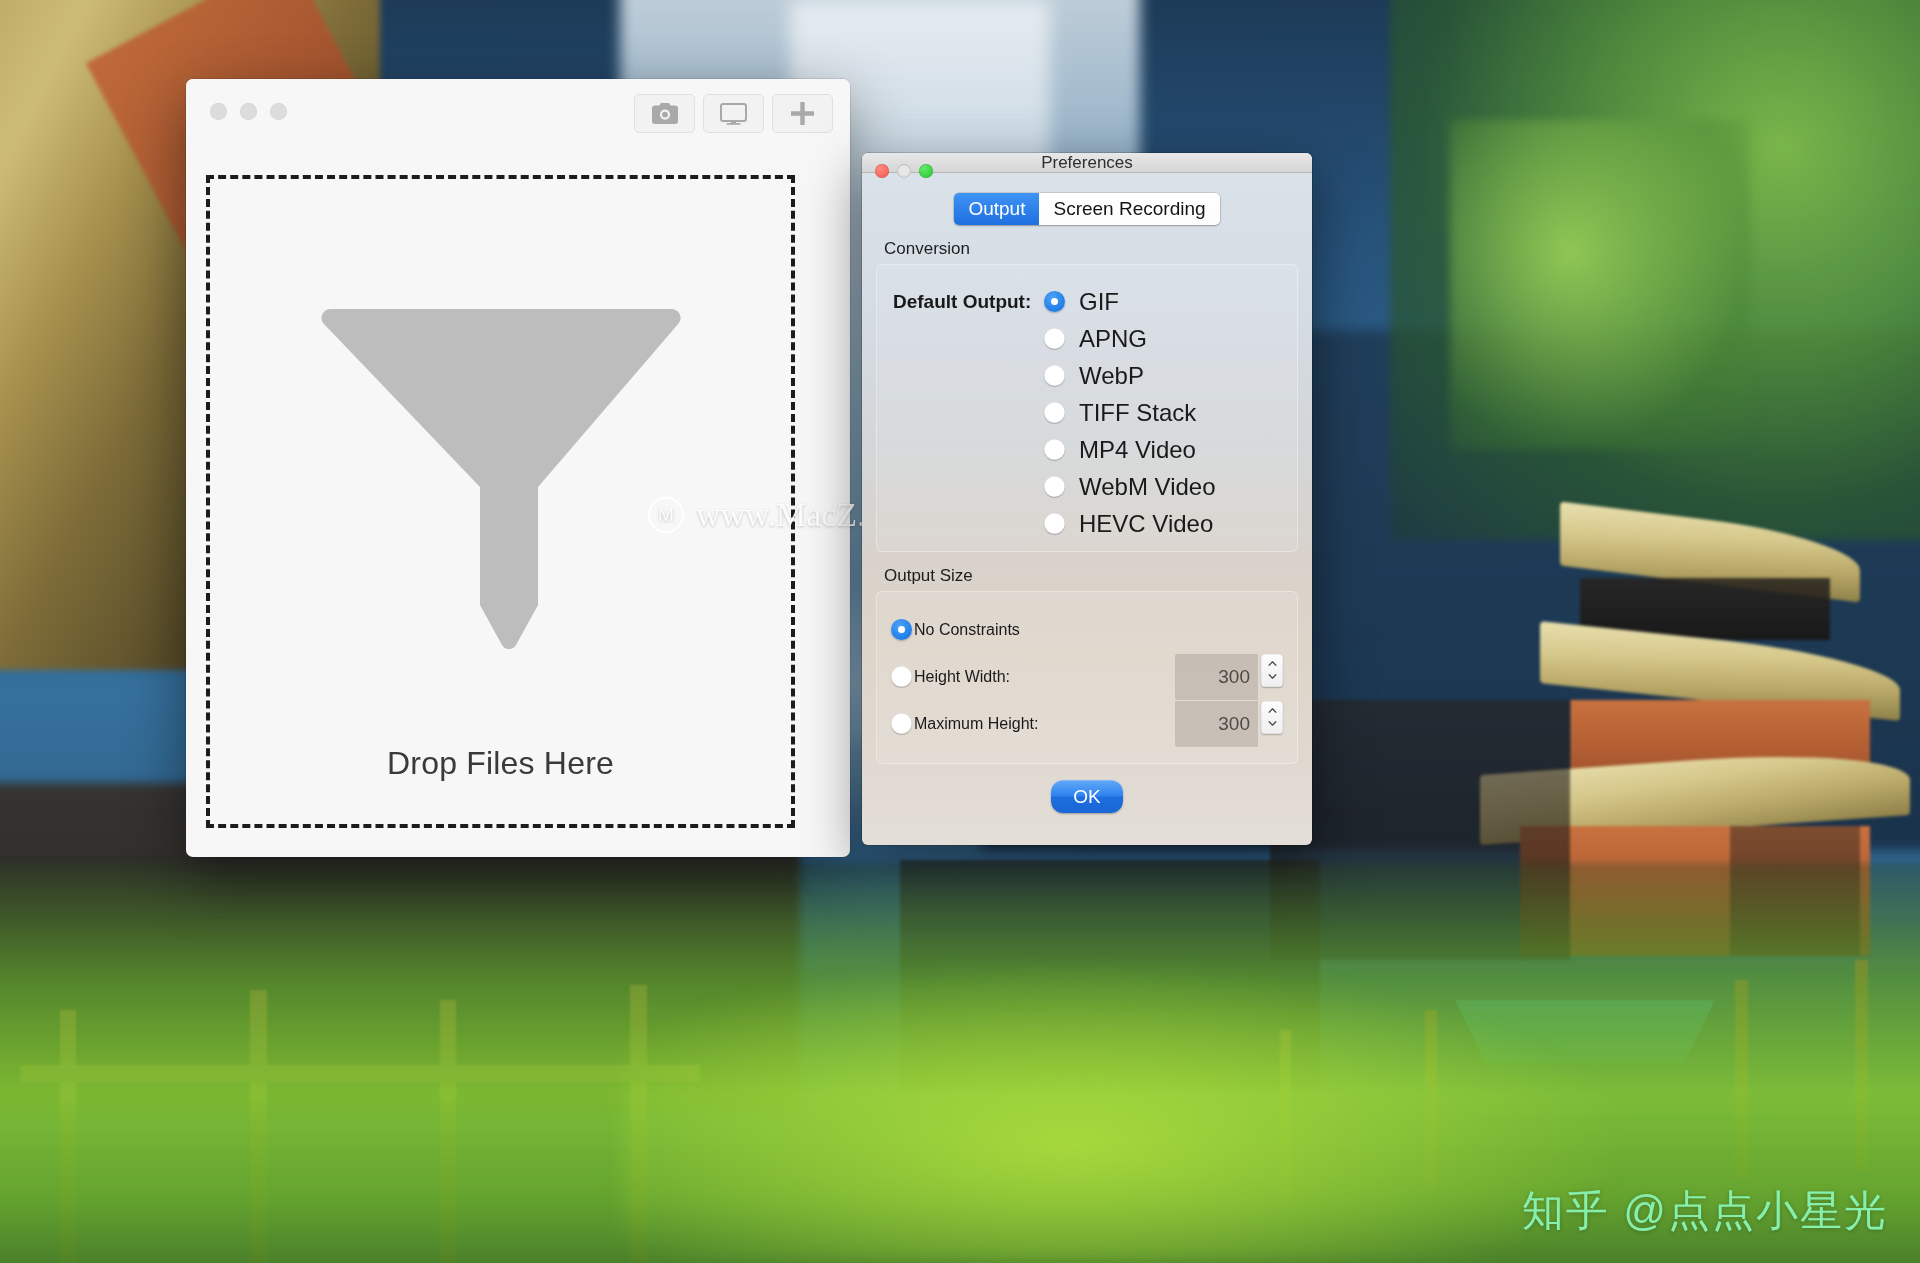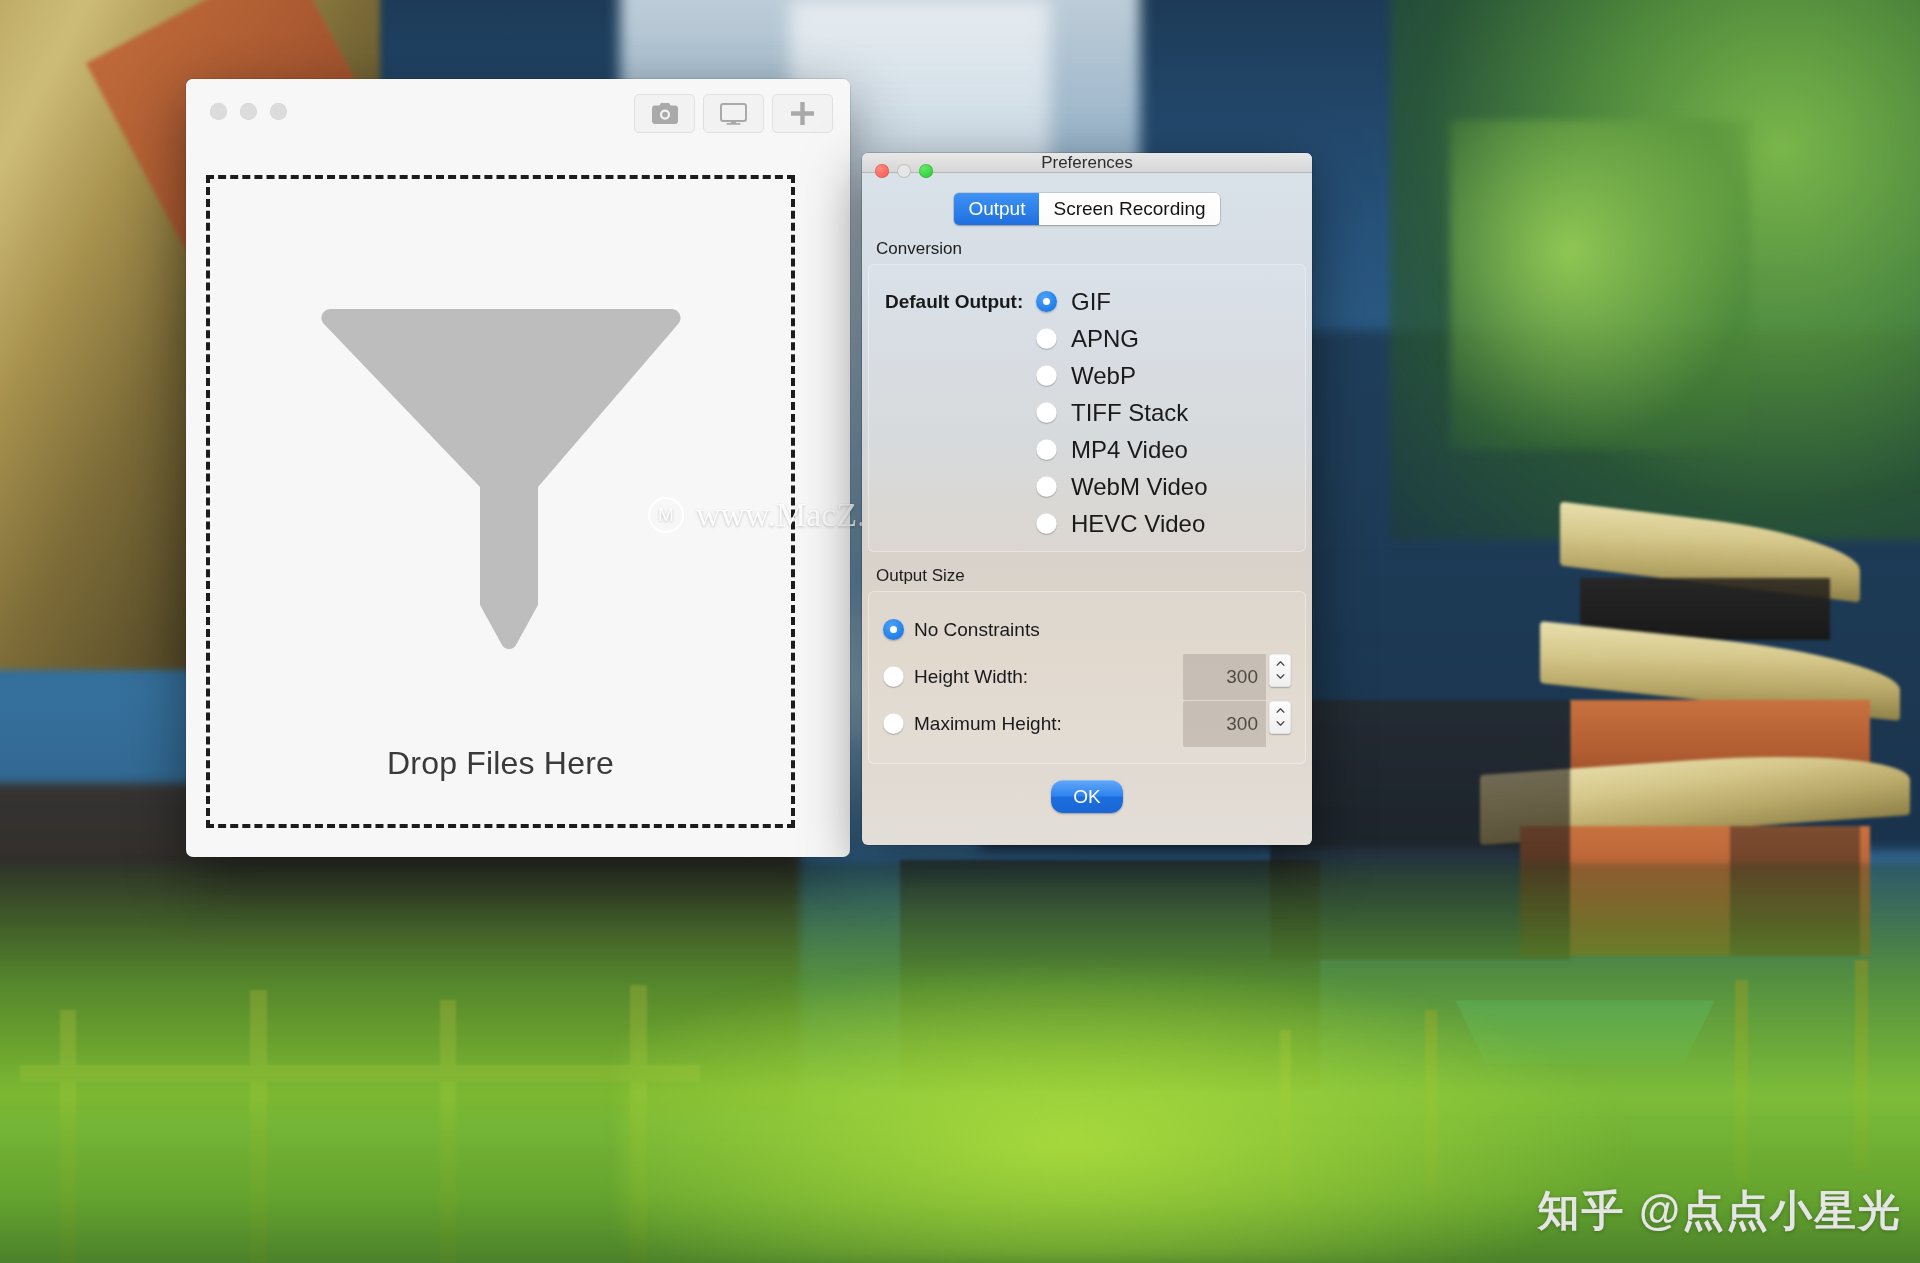--- a/index.html
+++ b/index.html
@@ -227,21 +227,21 @@
   .tl-close { background: radial-gradient(circle at 35% 30%, #ff8a80, #f4564c); box-shadow: inset 0 0 0 .5px rgba(0,0,0,.18); }
   .tl-min   { background: #e6e6e6; box-shadow: inset 0 0 0 1px rgba(0,0,0,.17); }
   .tl-zoom  { background: radial-gradient(circle at 35% 30%, #64e86a, #23c72c); box-shadow: inset 0 0 0 .5px rgba(0,0,0,.18); }
   #prefs-title {
     flex: 1; text-align: center;
     font-size: 17px; color: #2e2e2e;
   }
 
   #prefs-body {
     position: relative;
-    padding: 0 6px;
+    padding: 0 14px;
     height: calc(100% - 36px);
   }
 
   
   #tabbar {
     display: flex;
     justify-content: center;
     padding-top: 20px;
   }
   #segment {
@@ -302,22 +302,22 @@
   }
   .radio-label {
     font-size: 24px; color: #1a1a1a;
     margin-left: 14px;
   }
   .indent-radios { margin-left: 151px; }
 
   #outputsize-box { padding: 14px 14px 16px 14px; }
   .size-row { display: flex; align-items: center; height: 47px; }
   .size-label {
-    font-size: 19px; color: #1a1a1a;
-    margin-left: 10px;
+    font-size: 16px; color: #1a1a1a;
+    margin-left: 2px;
     width: 168px;
   }
   .num-field {
     margin-left: auto;
     display: flex; align-items: stretch;
   }
   .num-input {
     width: 83px; height: 46px;
     background: rgba(150,140,132,.35);
     border: none;
@@ -351,28 +351,27 @@
     background: linear-gradient(180deg, #62a9f8 0%, #2f83ef 48%, #1c6ede 52%, #1a66d6 100%);
     box-shadow: 0 1px 2px rgba(0,0,0,.3), inset 0 .5px 0 rgba(255,255,255,.45);
     color: #fff;
     font-size: 19px;
     display: flex; align-items: center; justify-content: center;
   }
 
   
   #zhihu-watermark {
     position: absolute;
-    right: 18px; bottom: 24px;
+    right: 32px; bottom: 24px;
     font-size: 42px;
-    color: #e5e5e5;
+    color: #86efac;
     letter-spacing: 2px;
     text-shadow: 0 1px 4px rgba(0,0,0,.25);
     pointer-events: none;
     white-space: nowrap;
-    font-weight: bold;
   }
 </style>
 </head>
 <body>
 
 <div id="desktop">
 
   <div class="bg-layer" id="bg-sky"></div>
   <div class="bg-layer" id="bg-falls"></div>
   <div class="bg-layer" id="bg-falls2"></div>

